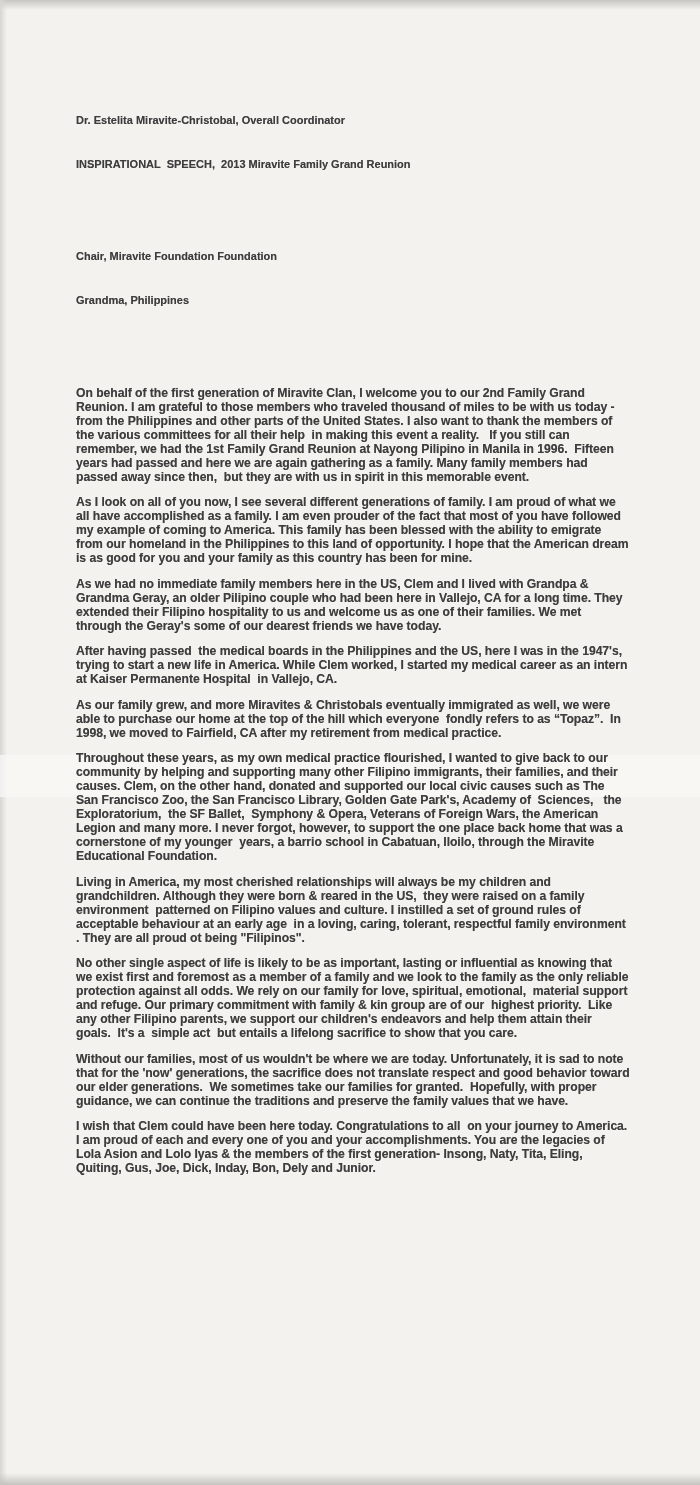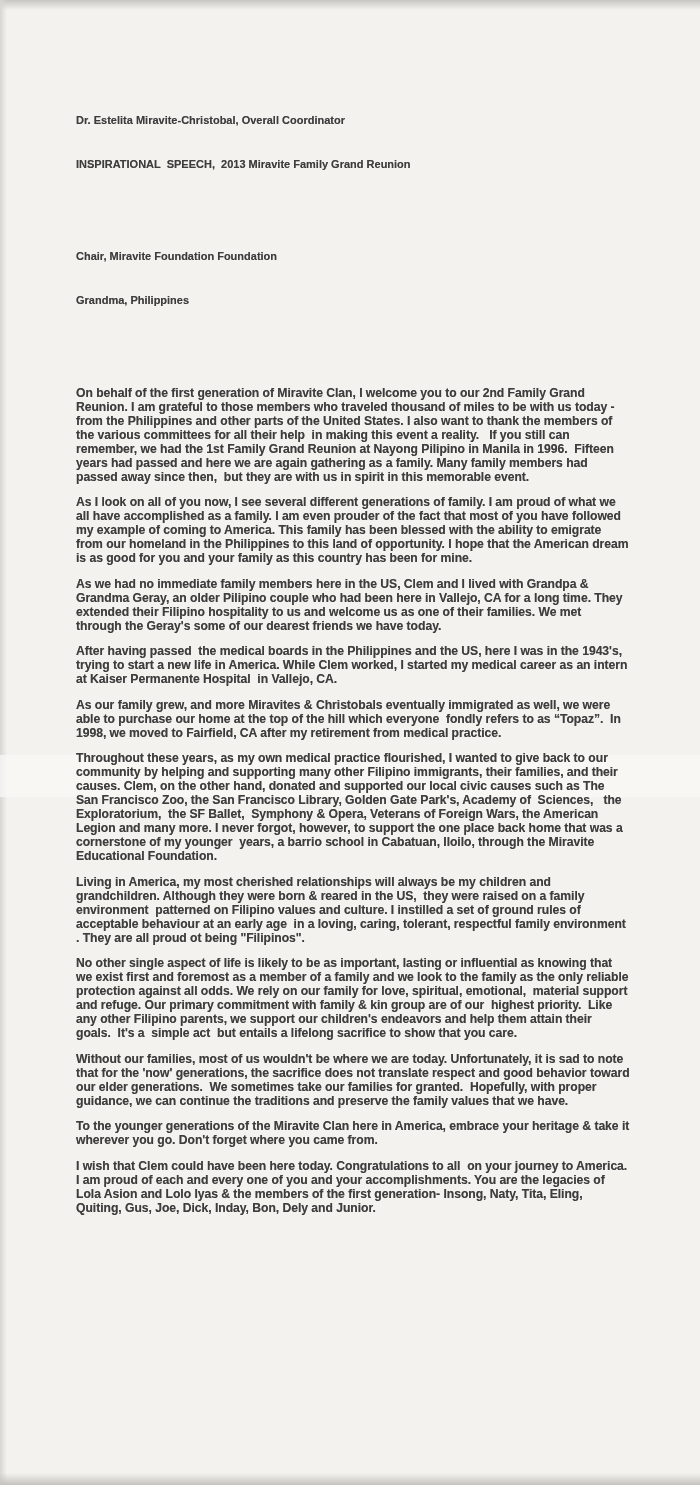--- a/index.html
+++ b/index.html
@@ -77,27 +77,26 @@
 
     <div class="addr">
       <div>Chair, Miravite Foundation Foundation</div>
       <div>Grandma, Philippines</div>
     </div>
 
     <div class="body-block">
       <p class="para">On behalf of the first generation of Miravite Clan, I welcome you to our 2nd Family Grand Reunion. I am grateful to those members who traveled thousand of miles to be with us today - from the Philippines and other parts of the United States. I also want to thank the members of the various committees for all their help  in making this event a reality.   If you still can remember, we had the 1st Family Grand Reunion at Nayong Pilipino in Manila in 1996.  Fifteen years had passed and here we are again gathering as a family. Many family members had passed away since then,  but they are with us in spirit in this memorable event.</p>
       <p class="para">As I look on all of you now, I see several different generations of family. I am proud of what we all have accomplished as a family. I am even prouder of the fact that most of you have followed my example of coming to America. This family has been blessed with the ability to emigrate from our homeland in the Philippines to this land of opportunity. I hope that the American dream is as good for you and your family as this country has been for mine.</p>
       <p class="para">As we had no immediate family members here in the US, Clem and I lived with Grandpa &amp; Grandma Geray, an older Pilipino couple who had been here in Vallejo, CA for a long time. They extended their Filipino hospitality to us and welcome us as one of their families. We met through the Geray's some of our dearest friends we have today.</p>
-      <p class="para">After having passed  the medical boards in the Philippines and the US, here I was in the 1943's, trying to start a new life in America. While Clem worked, I started my medical career as an intern at Kaiser Permanente Hospital  in Vallejo, CA.</p>
+      <p class="para">After having passed  the medical boards in the Philippines and the US, here I was in the 1947's, trying to start a new life in America. While Clem worked, I started my medical career as an intern at Kaiser Permanente Hospital  in Vallejo, CA.</p>
       <p class="para">As our family grew, and more Miravites &amp; Christobals eventually immigrated as well, we were able to purchase our home at the top of the hill which everyone  fondly refers to as “Topaz”.  In 1998, we moved to Fairfield, CA after my retirement from medical practice.</p>
       <p class="para">Throughout these years, as my own medical practice flourished, I wanted to give back to our community by helping and supporting many other Filipino immigrants, their families, and their causes. Clem, on the other hand, donated and supported our local civic causes such as The San Francisco Zoo, the San Francisco Library, Golden Gate Park's, Academy of  Sciences,   the Exploratorium,  the SF Ballet,  Symphony &amp; Opera, Veterans of Foreign Wars, the American Legion and many more. I never forgot, however, to support the one place back home that was a cornerstone of my younger  years, a barrio school in Cabatuan, Iloilo, through the Miravite Educational Foundation.</p>
       <p class="para">Living in America, my most cherished relationships will always be my children and grandchildren. Although they were born &amp; reared in the US,  they were raised on a family environment  patterned on Filipino values and culture. I instilled a set of ground rules of acceptable behaviour at an early age  in a loving, caring, tolerant, respectful family environment . They are all proud ot being "Filipinos".</p>
       <p class="para">No other single aspect of life is likely to be as important, lasting or influential as knowing that  we exist first and foremost as a member of a family and we look to the family as the only reliable protection against all odds. We rely on our family for love, spiritual, emotional,  material support and refuge. Our primary commitment with family &amp; kin group are of our  highest priority.  Like any other Filipino parents, we support our children's endeavors and help them attain their goals.  It's a  simple act  but entails a lifelong sacrifice to show that you care.</p>
       <p class="para">Without our families, most of us wouldn't be where we are today. Unfortunately, it is sad to note that for the 'now' generations, the sacrifice does not translate respect and good behavior toward our elder generations.  We sometimes take our families for granted.  Hopefully, with proper guidance, we can continue the traditions and preserve the family values that we have.</p>
-      <p class="para">To the younger generations of the Miravite Clan here in America, embrace your heritage &amp; take it wherever you go. Don't forget where you came from.</p>
       <p class="para">I wish that Clem could have been here today. Congratulations to all  on your journey to America. I am proud of each and every one of you and your accomplishments. You are the legacies of Lola Asion and Lolo Iyas &amp; the members of the first generation- Insong, Naty, Tita, Eling, Quiting, Gus, Joe, Dick, Inday, Bon, Dely and Junior.</p>
 
     </div>
 
   </div>
 
   <div class="edge-bottom"></div>
 </div>
 
 </body></html>

